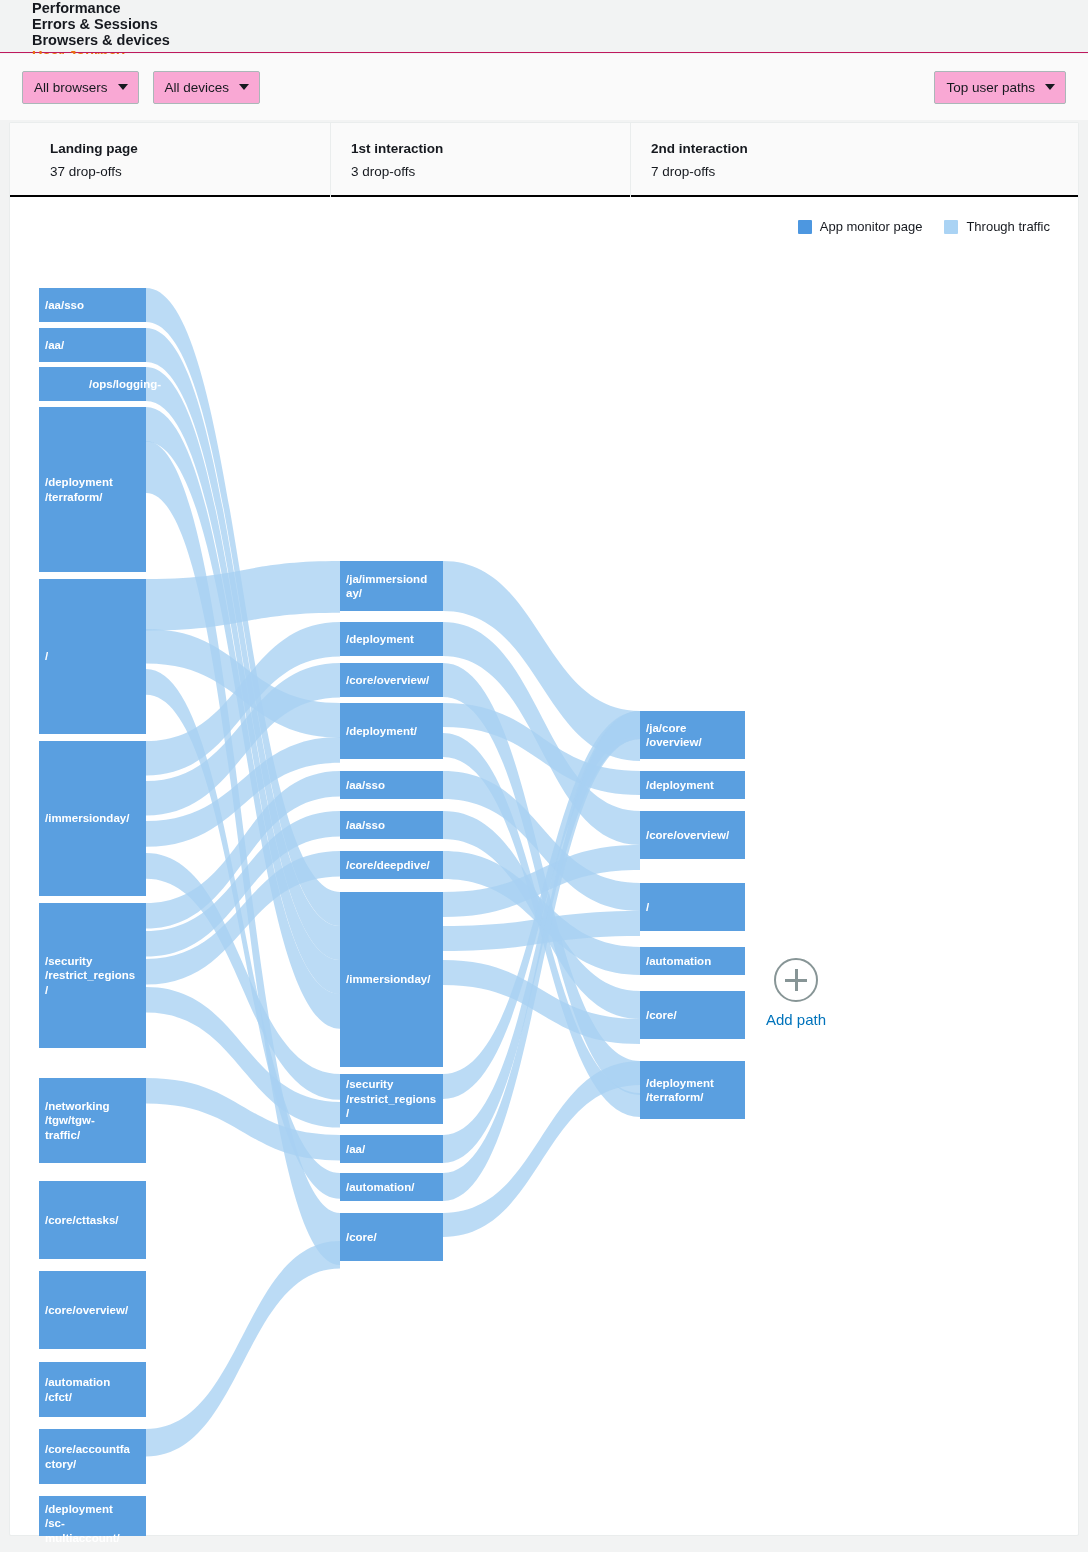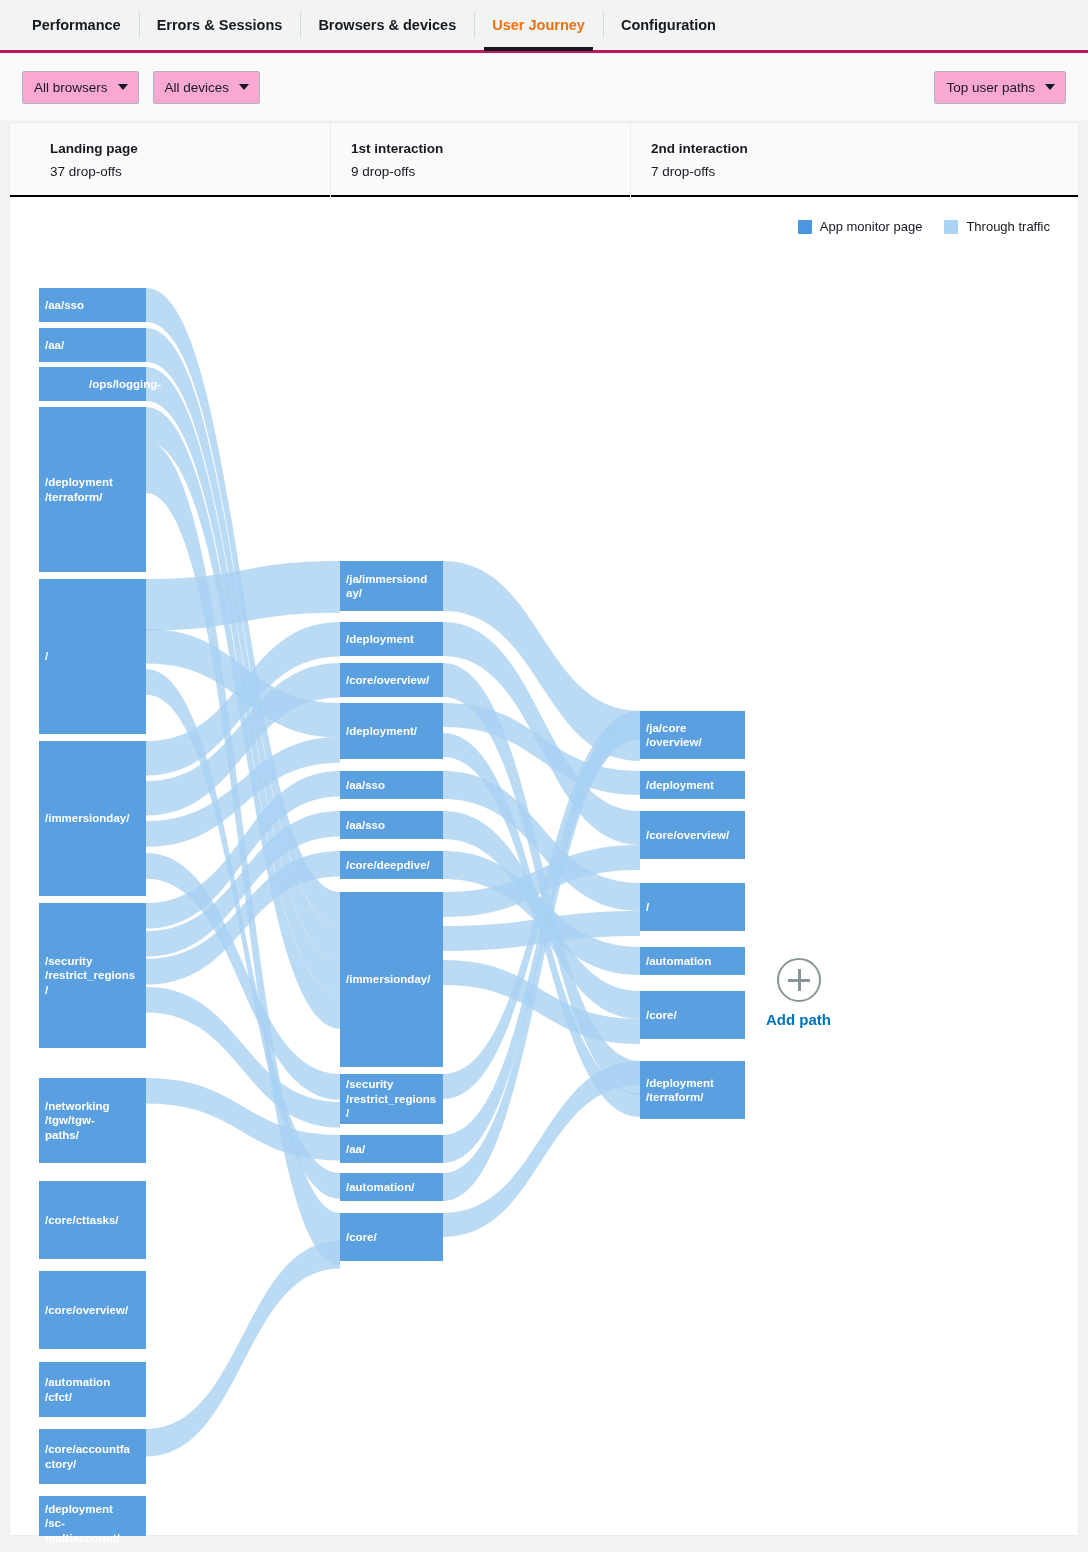--- a/index.html
+++ b/index.html
@@ -15,23 +15,24 @@
     height: 1552px;
     background: #f2f3f3;
     overflow: hidden;
   }
 
   
   .tabbar {
     position: absolute; left: 0; top: 0;
     width: 1088px; height: 53px;
     background: #f2f3f3;
-    border-bottom: 3px solid #be185d;
+    border-bottom: 1px solid #be185d;
     display: flex; align-items: stretch;
     padding-left: 14px;
+    flex-direction: column;
   }
   .tab {
     position: relative;
     display: flex; align-items: center;
     padding: 0 18px;
     font-size: 14.5px;
     font-weight: bold;
     color: #16191f;
     cursor: pointer;
     white-space: nowrap;
@@ -148,21 +149,21 @@
     border: 2px solid #879596;
     position: relative;
   }
   .addpath .circle::before, .addpath .circle::after {
     content: ""; position: absolute; background: #879596;
   }
   .addpath .circle::before { left: 9px; right: 9px; top: 19px; height: 3px; }
   .addpath .circle::after { top: 9px; bottom: 9px; left: 19px; width: 3px; }
   .addpath .label {
     margin-top: 9px;
-    font-size: 15px; font-weight: bold; color: #0073bb;
+    font-size: 15px; font-weight: normal; color: #0073bb;
     white-space: nowrap;
   }
 </style>
 </head>
 <body>
 
 <div id="root">
 
   <div class="tabbar">
     <div class="tab">
@@ -200,21 +201,21 @@
 
   <div class="card">
 
     <div class="stepheader">
       <div class="step" style="left:20px;width:300px">
         <div class="step-title">Landing page</div>
         <div class="step-sub">37 drop-offs</div>
       </div>
       <div class="step" style="left:321px;width:300px">
         <div class="step-title">1st interaction</div>
-        <div class="step-sub">9 drop-offs</div>
+        <div class="step-sub">3 drop-offs</div>
       </div>
       <div class="step" style="left:621px;width:447px">
         <div class="step-title">2nd interaction</div>
         <div class="step-sub">7 drop-offs</div>
       </div>
     </div>
 
     <div class="legend">
       <div class="item">
         <span class="swatch" id="sw0" style="background: rgb(77, 151, 224);"></span>
@@ -304,21 +305,21 @@
           <div class="nodelabel" style="left: 35px; width: 97px; top: 178.75px; margin-left: 44px;">/ops/logging-</div>
           <div class="nodelabel" style="left: 35px; width: 97px; top: 277px;">/deployment
 /terraform/</div>
           <div class="nodelabel" style="left: 35px; width: 97px; top: 451.25px;">/</div>
           <div class="nodelabel" style="left: 35px; width: 97px; top: 613.25px;">/immersionday/</div>
           <div class="nodelabel" style="left: 35px; width: 97px; top: 755.75px;">/security
 /restrict_regions
 /</div>
           <div class="nodelabel" style="left: 35px; width: 97px; top: 900.75px;">/networking
 /tgw/tgw-
-paths/</div>
+traffic/</div>
           <div class="nodelabel" style="left: 35px; width: 97px; top: 1014.75px;">/core/cttasks/</div>
           <div class="nodelabel" style="left: 35px; width: 97px; top: 1104.75px;">/core/overview/</div>
           <div class="nodelabel" style="left: 35px; width: 97px; top: 1177px;">/automation
 /cfct/</div>
           <div class="nodelabel" style="left: 35px; width: 97px; top: 1244px;">/core/accountfa
 ctory/</div>
           <div class="nodelabel" style="left: 35px; width: 97px; top: 1303.75px;">/deployment
 /sc-
 multiaccount/</div>
           <div class="nodelabel" style="left: 336px; width: 93px; top: 373.5px;">/ja/immersiond

